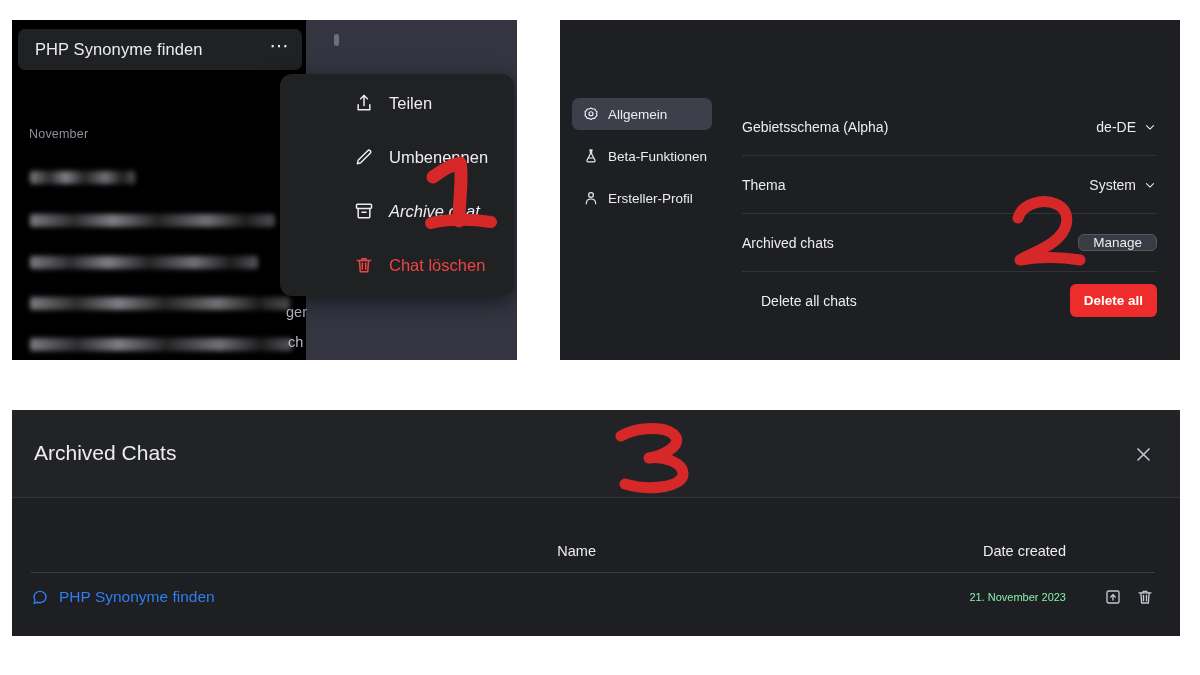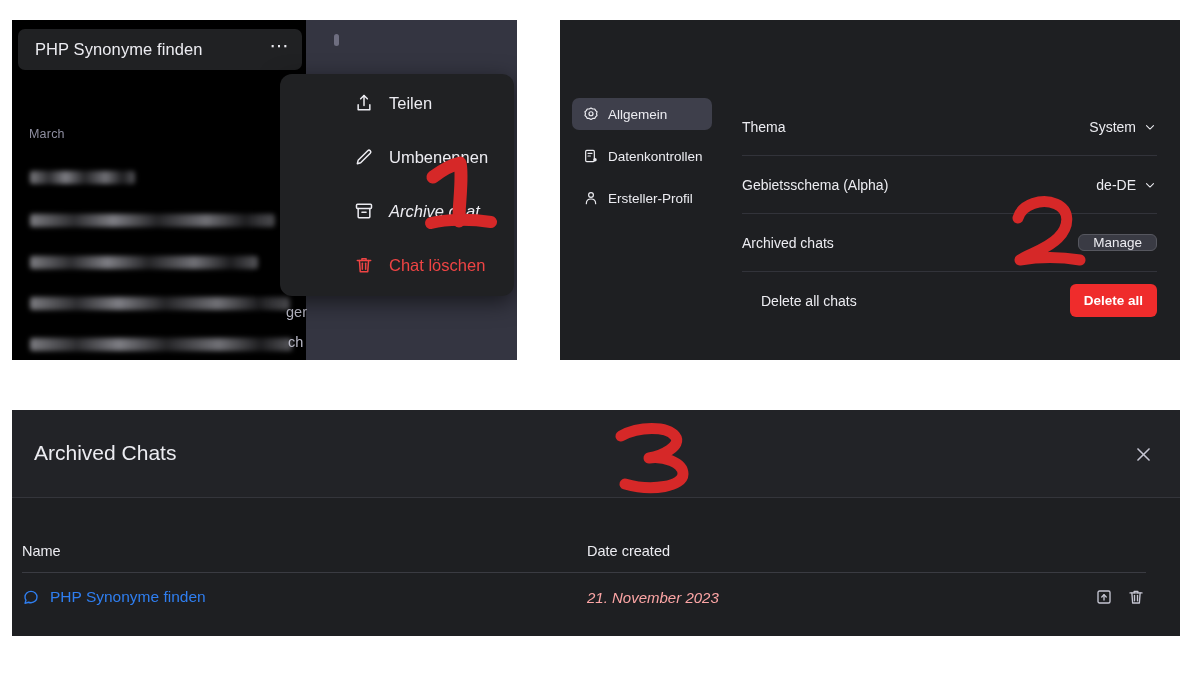--- a/index.html
+++ b/index.html
@@ -275,23 +275,24 @@
   }
   #archived-close {
     position: absolute;
     right: 24px; top: 31px;
     width: 26px; height: 26px;
     color: #c5c5d2;
     display: flex; align-items: center; justify-content: center;
   }
   #archived-table {
     position: absolute;
-    left: 10px;
+    left: 19px;
     top: 120px;
     width: 1124px;
+    text-align: right;
   }
   .tbl-head {
     display: flex;
     align-items: center;
     height: 42px;
     border-bottom: 1px solid #3a3b42;
   }
   .tbl-row {
     display: flex;
     align-items: center;
@@ -307,23 +308,22 @@
   .chat-link {
     display: flex;
     align-items: center;
     gap: 10px;
     font-size: 15.5px;
     color: #2f7ef0;
     white-space: nowrap;
     cursor: pointer;
   }
   .cell-date {
-    font-size: 15px;
-    color: #fca5a5;
-    font-style: italic;
+    font-size: 11px;
+    color: #86efac;
   }
   .act-icon {
     width: 20px; height: 20px;
     color: #c5c5d2;
     display: flex; align-items: center; justify-content: center;
     cursor: pointer;
   }
 
   
   .annot {
@@ -338,21 +338,21 @@
 
   <div id="sidebar-scroll-nub"></div>
 
   <div id="sidebar-column">
 
     <div id="chat-title-pill">
       <span id="chat-title-text">PHP Synonyme finden</span>
       <span id="chat-dots">⋯</span>
     </div>
 
-    <div id="sidebar-group-label">March</div>
+    <div id="sidebar-group-label">November</div>
 
     <div id="blurred-rows">
         <div class="blur-row" style="width: 105px; top: 151px;"></div>
         <div class="blur-row" style="width: 245px; top: 194px;"></div>
         <div class="blur-row" style="width: 228px; top: 236px;"></div>
         <div class="blur-row" style="width: 260px; top: 277px;"></div>
         <div class="row-tail" style="left: 274px; top: 284px;">ger</div>
         <div class="blur-row" style="width: 262px; top: 318px;"></div>
         <div class="row-tail" style="left: 276px; top: 314px; text-align: center;">ch</div>
       </div>
@@ -412,54 +412,53 @@
           <svg width="16" height="16" viewBox="0 0 24 24" fill="none" stroke="currentColor" stroke-width="1.8" stroke-linecap="round" stroke-linejoin="round">
             <path d="M12 3 L14.6 4.5 L17.6 4.5 L19 7 L21 8.7 L20.3 11.6 L21 14.5 L19 16.2 L17.6 18.7 L14.6 18.7 L12 20.2 L9.4 18.7 L6.4 18.7 L5 16.2 L3 14.5 L3.7 11.6 L3 8.7 L5 7 L6.4 4.5 L9.4 4.5 Z"></path>
             <circle cx="12" cy="11.6" r="3"></circle>
           </svg>
         </span>
         <span class="nav-label">Allgemein</span>
       </div>
       <div class="nav-item">
         <span class="nav-icon">
           <svg width="16" height="16" viewBox="0 0 24 24" fill="none" stroke="currentColor" stroke-width="1.8" stroke-linecap="round" stroke-linejoin="round">
-            <rect x="4" y="3.5" width="13" height="17" rx="1.6"></rect>
-            <path d="M7.5 8 L13.5 8"></path>
-            <path d="M7.5 12 L11 12"></path>
-            <circle cx="18" cy="17.5" r="2.6" fill="currentColor" stroke="none"></circle>
-          </svg>
-        </span>
-        <span class="nav-label">Datenkontrollen</span>
+            <path d="M10 3 L14 3"></path>
+            <path d="M11 3 L11 9 L6 18.5 a1.4 1.4 0 0 0 1.2 2.2 L16.8 20.7 a1.4 1.4 0 0 0 1.2 -2.2 L13 9 L13 3"></path>
+            <path d="M8.2 15 L15.8 15"></path>
+          </svg>
+        </span>
+        <span class="nav-label">Beta-Funktionen</span>
       </div>
       <div class="nav-item">
         <span class="nav-icon">
           <svg width="16" height="16" viewBox="0 0 24 24" fill="none" stroke="currentColor" stroke-width="1.8" stroke-linecap="round" stroke-linejoin="round">
             <circle cx="12" cy="7.5" r="3.6"></circle>
             <path d="M5 20.5 C5 16 8.2 13.5 12 13.5 C15.8 13.5 19 16 19 20.5"></path>
           </svg>
         </span>
         <span class="nav-label">Ersteller-Profil</span>
       </div>
     </div>
   <div id="settings-body">
       <div class="set-row">
-        <span class="set-label">Thema</span>
+        <span class="set-label">Gebietsschema (Alpha)</span>
         <span class="set-select">
-          <span>System</span>
+          <span>de-DE</span>
           <span style="display: flex;">
             <svg width="14" height="14" viewBox="0 0 24 24" fill="none" stroke="currentColor" stroke-width="1.8" stroke-linecap="round" stroke-linejoin="round">
               <path d="M6 9.5 L12 15.5 L18 9.5"></path>
             </svg>
           </span>
         </span>
       </div>
       <div class="set-row">
-        <span class="set-label">Gebietsschema (Alpha)</span>
+        <span class="set-label">Thema</span>
         <span class="set-select">
-          <span>de-DE</span>
+          <span>System</span>
           <span style="display: flex;">
             <svg width="14" height="14" viewBox="0 0 24 24" fill="none" stroke="currentColor" stroke-width="1.8" stroke-linecap="round" stroke-linejoin="round">
               <path d="M6 9.5 L12 15.5 L18 9.5"></path>
             </svg>
           </span>
         </span>
       </div>
       <div class="set-row">
         <span class="set-label">Archived chats</span>
         <button class="btn-manage">Manage</button>

